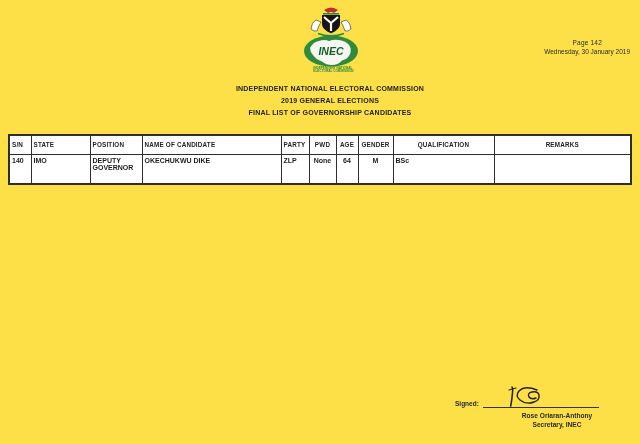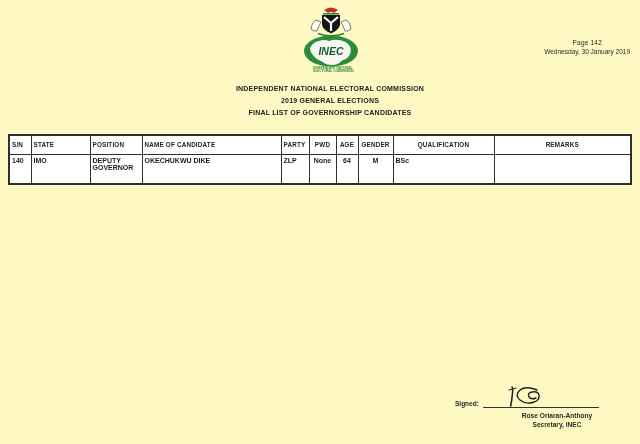--- a/index.html
+++ b/index.html
@@ -1,21 +1,21 @@
 <!DOCTYPE html>
 <html><head>
 <meta charset="utf-8">
 <style>
   * { margin:0; padding:0; box-sizing:border-box; }
   html,body { background:#ffffff; }
   body {
     width:640px; height:444px; position:relative; overflow:hidden;
     font-family:"Liberation Sans", sans-serif; color:#1f1f1f;
   }
-  .page { position:absolute; inset:0; background:#fef9c3; }
+  .page { position:absolute; inset:0; background:#fde047; }
 
   
   .page-info { position:absolute; top:38px; right:10px; text-align:right; font-size:6.5px; color:#2a2a2a; line-height:9px; }
   .page-info .pageno { padding-right:28px; letter-spacing:.2px; }
 
   
   .logo { position:absolute; left:297px; top:6px; width:68px; text-align:center; }
   .logo svg { display:block; margin:0 auto; }
   .logo-caption { margin-top:-1px; color:#2e8b3c; font-weight:bold; font-size:6px; line-height:5px; transform:scale(.52); transform-origin:top center; white-space:nowrap; }
 

